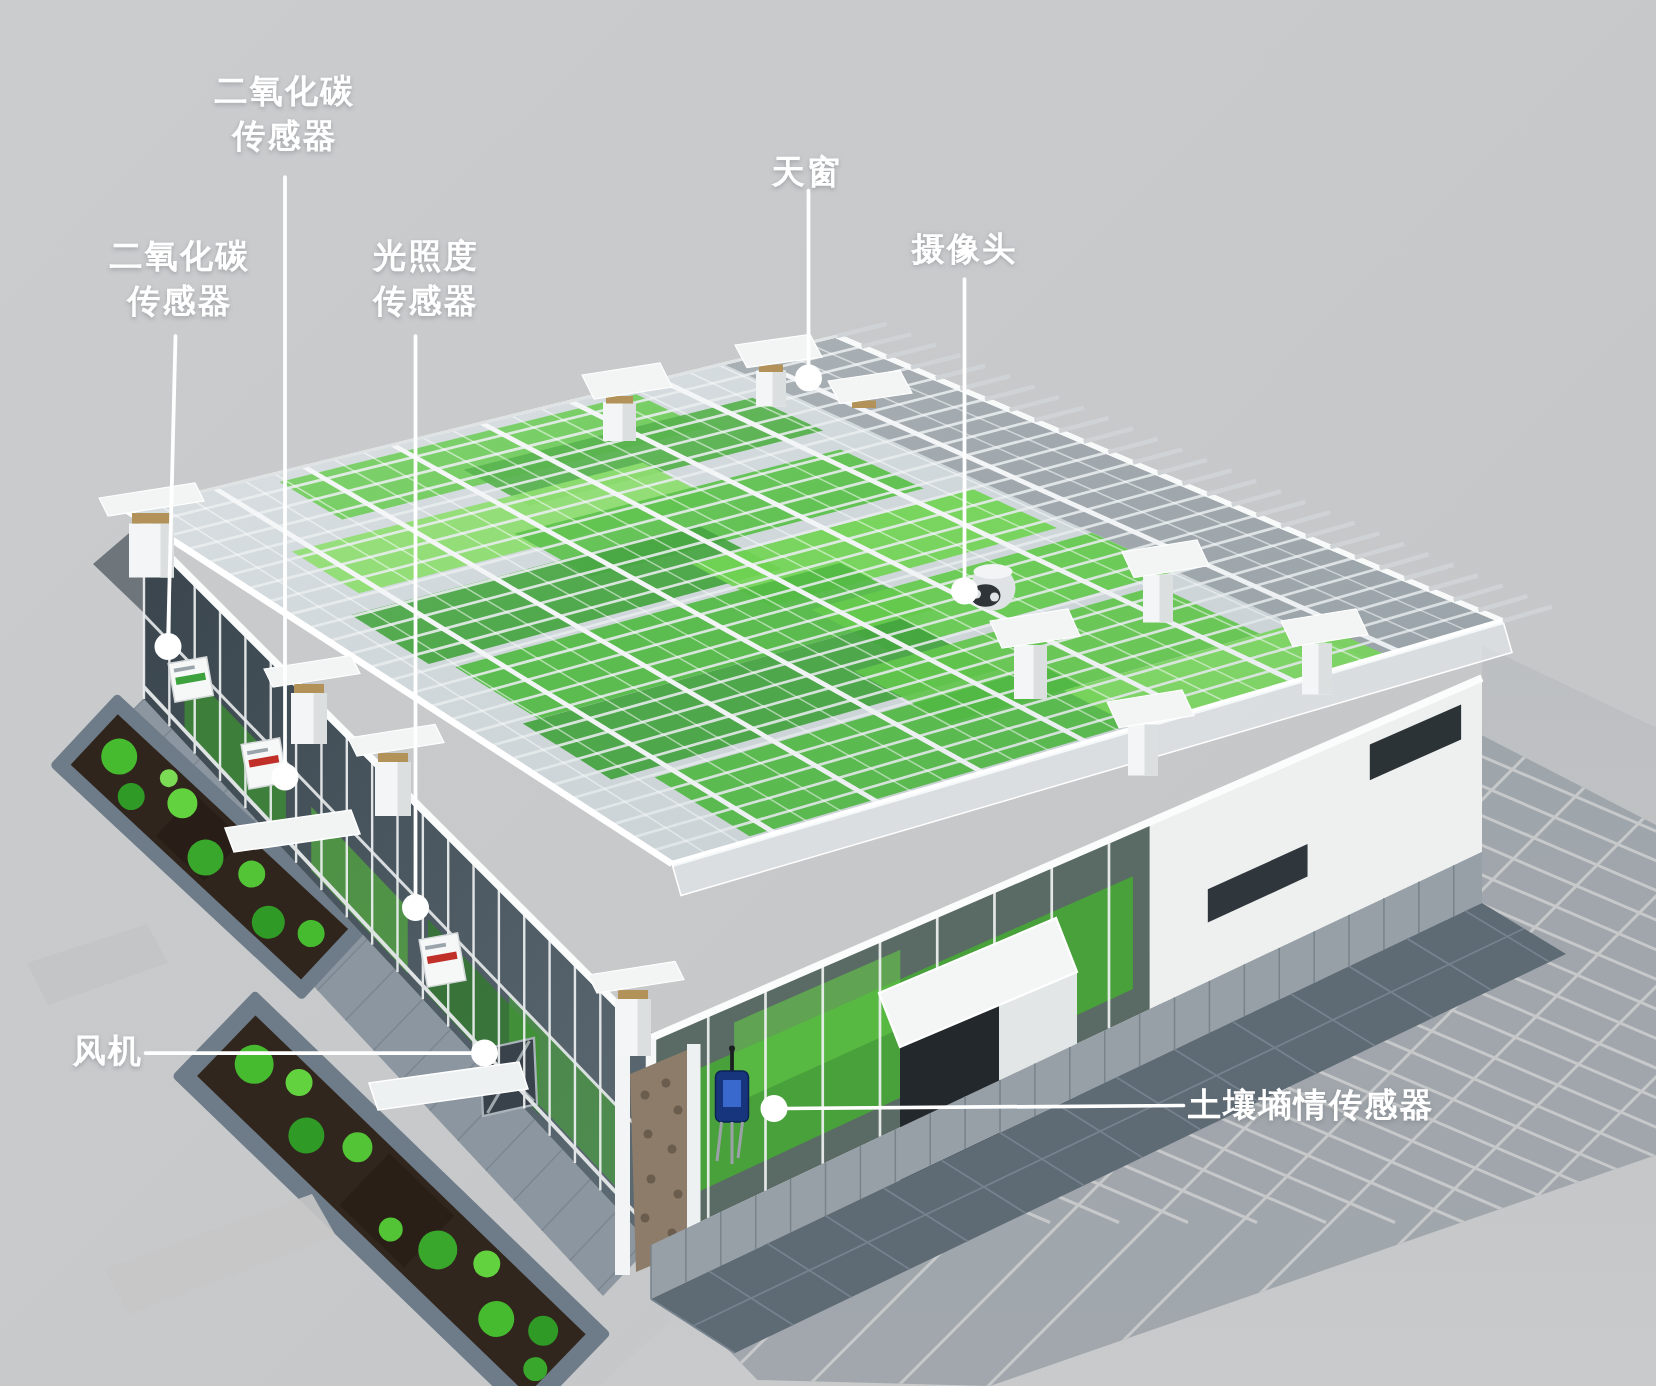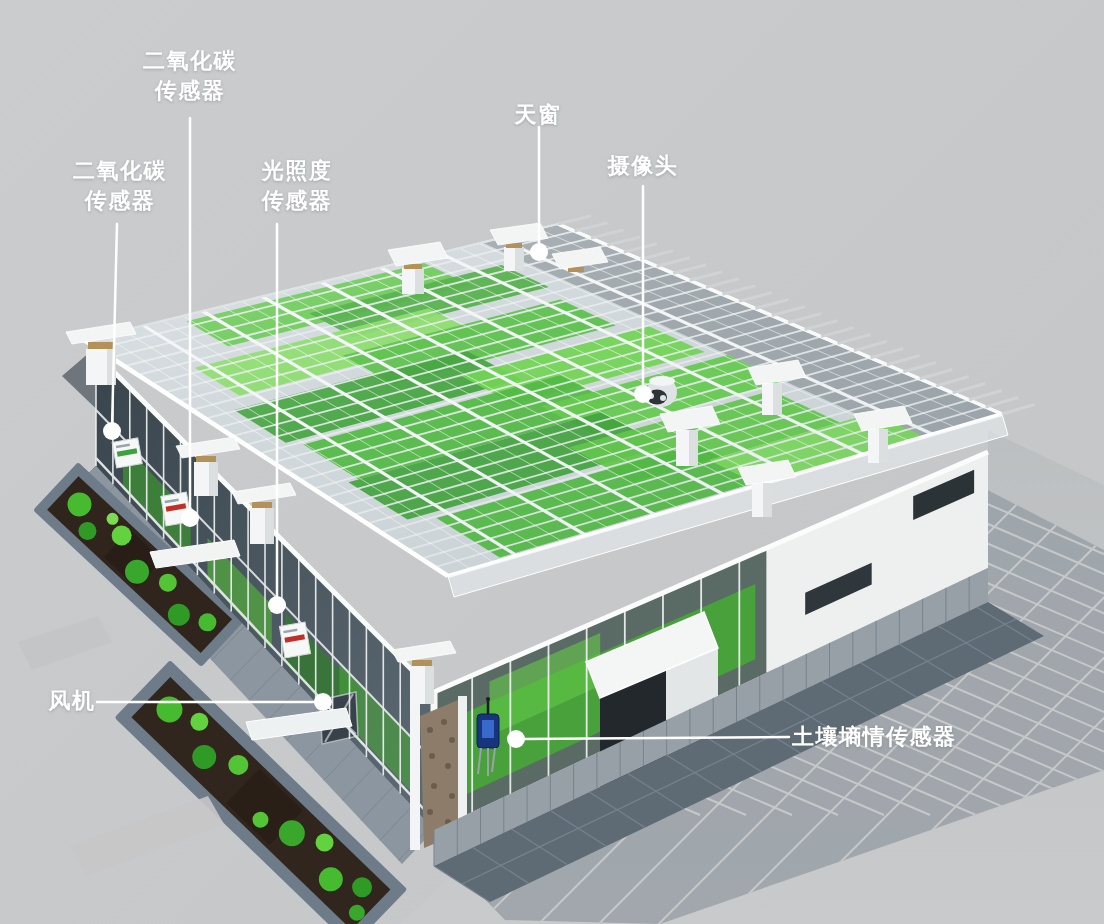--- a/index.html
+++ b/index.html
@@ -520,21 +520,21 @@
 </svg>
 
 <div class="callout-label" style="left:190px;top:46px">
   <div>二氧化碳</div>
   <div>传感器</div>
 </div>
 <div class="callout-label" style="left:120px;top:156px">
   <div>二氧化碳</div>
   <div>传感器</div>
 </div>
-<div class="callout-label" style="left:297px;top:156px">
+<div class="callout-label" style="left:284px;top:156px">
   <div>光照度</div>
   <div>传感器</div>
 </div>
 <div class="callout-label" style="left:538px;top:100px">天窗</div>
 <div class="callout-label" style="left:643px;top:151px">摄像头</div>
 <div class="callout-label" style="left:72px;top:686px">风机</div>
 <div class="callout-label anchor-left" style="left:792px;top:722px">土壤墒情传感器</div>
 
 </div>
 

